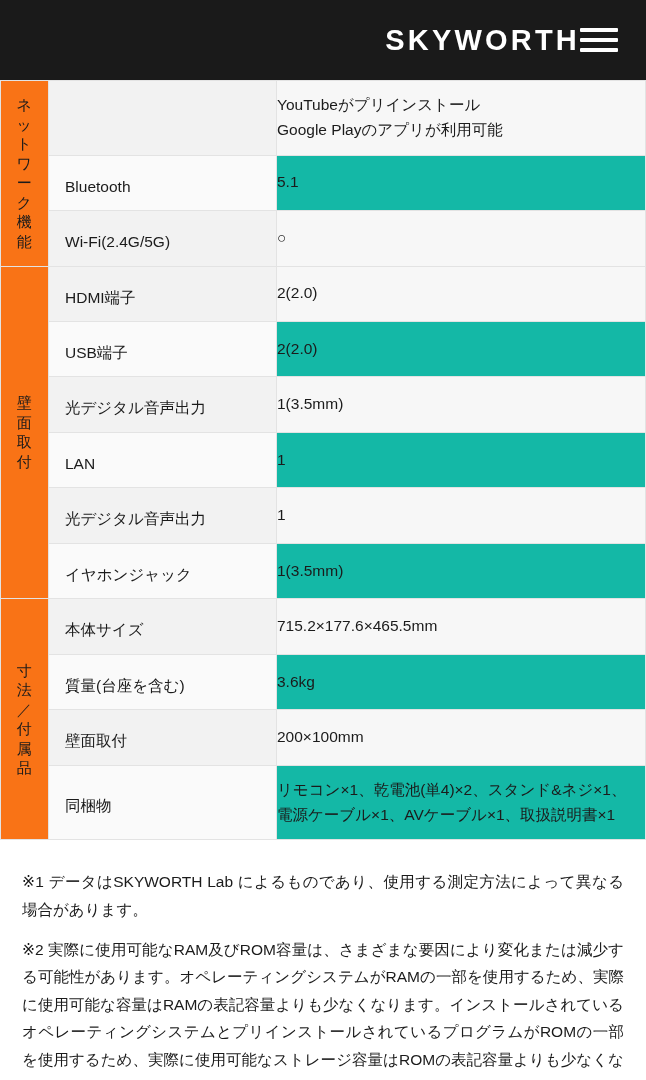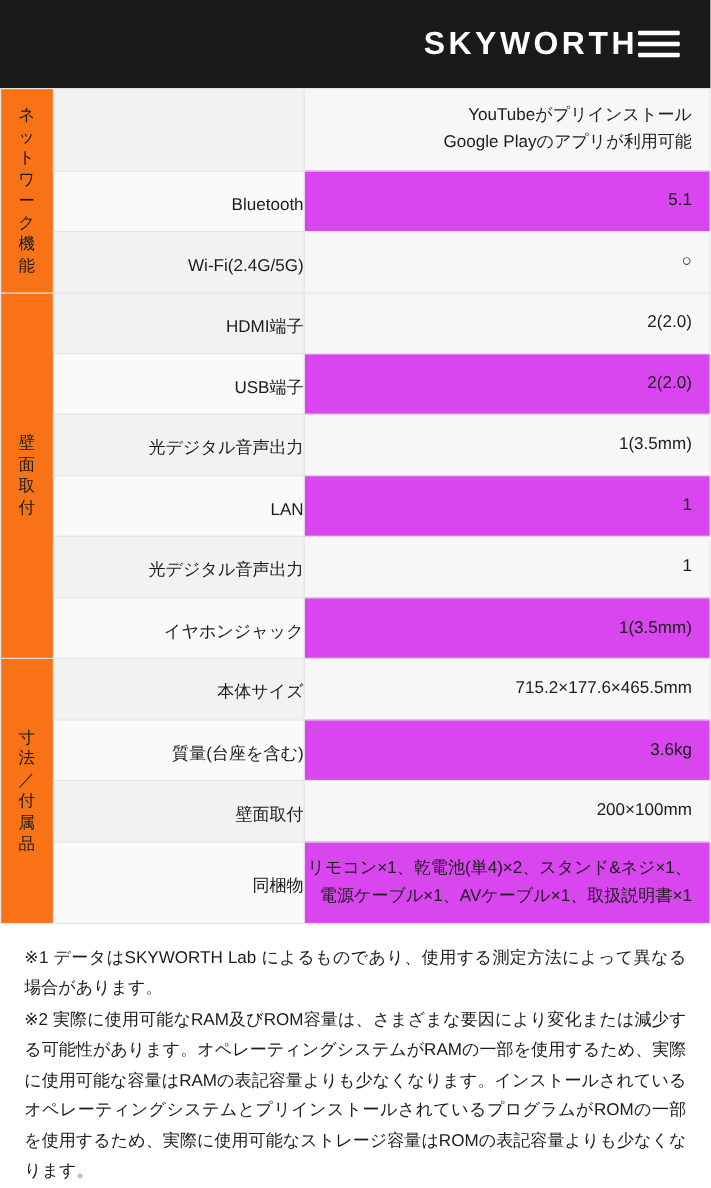--- a/index.html
+++ b/index.html
@@ -53,21 +53,20 @@
   .spec-table {
     width: 100%;
     border-collapse: collapse;
     table-layout: fixed;
     font-size: 15.5px;
     color: #1b1b1b;
   }
   .spec-table td {
     border: 1px solid #e3e3e3;
     vertical-align: middle;
-    text-align: right;
   }
   td.cat {
     width: 48px;
     background: #f97316;
     text-align: center;
     font-size: 15px;
     line-height: 1.25;
     padding: 6px 10px;
     word-break: break-all;
     writing-mode: horizontal-tb;
@@ -84,31 +83,31 @@
     background: #f2f2f2;
     padding: 20px 0 12px 16px;
     line-height: 1.45;
   }
   td.val {
     background: #f7f7f7;
     padding: 12px 16px 12px 0;
     line-height: 1.6;
   }
   .row-white td.name { background: #fafafa; }
-  .row-white td.val { background: #d946ef; }
+  .row-white td.val { background: #14b8a6; }
 
   
   .notes {
     padding: 16px 22px 10px 22px;
     font-size: 15.5px;
     line-height: 1.78;
     color: #1b1b1b;
   }
   .notes p {
-    margin: 1px 0 1px 0;
+    margin: 12px 0 1px 0;
     text-align: justify;
   }
   .notes sup {
     font-size: 0.62em;
     vertical-align: super;
   }
 </style>
 </head>
 <body>
 

